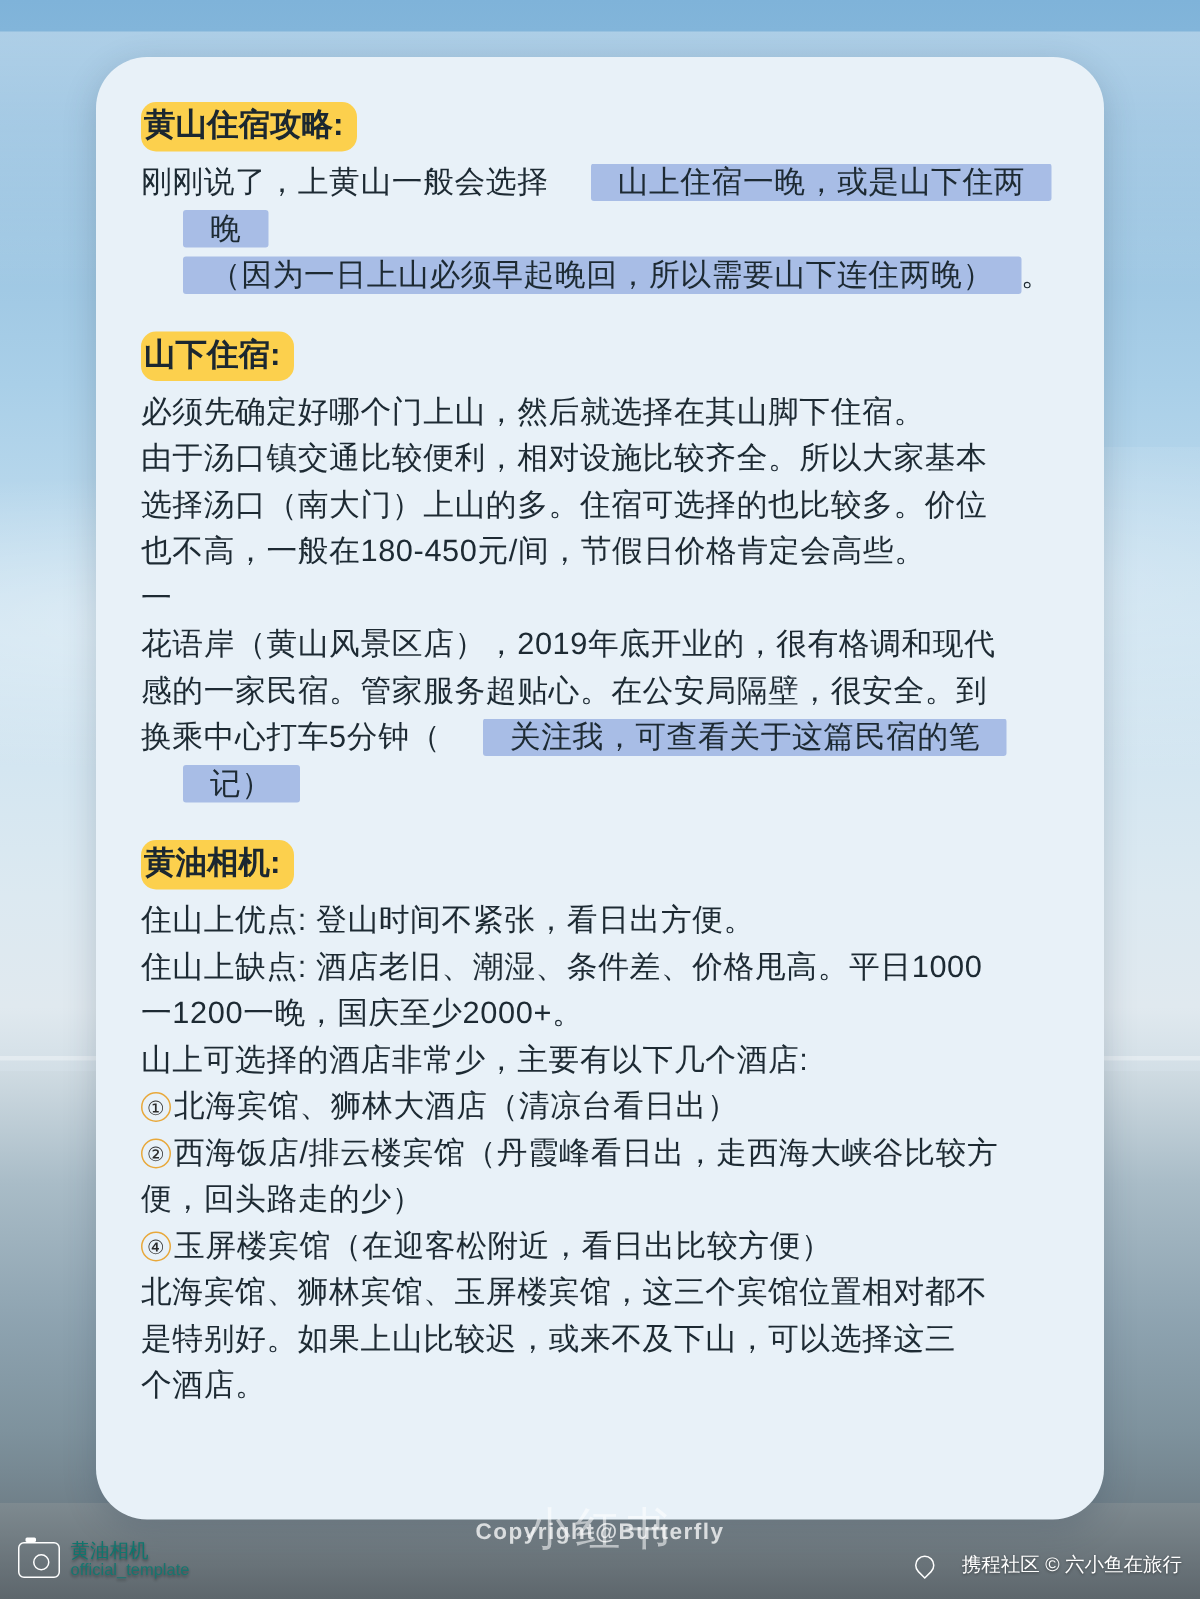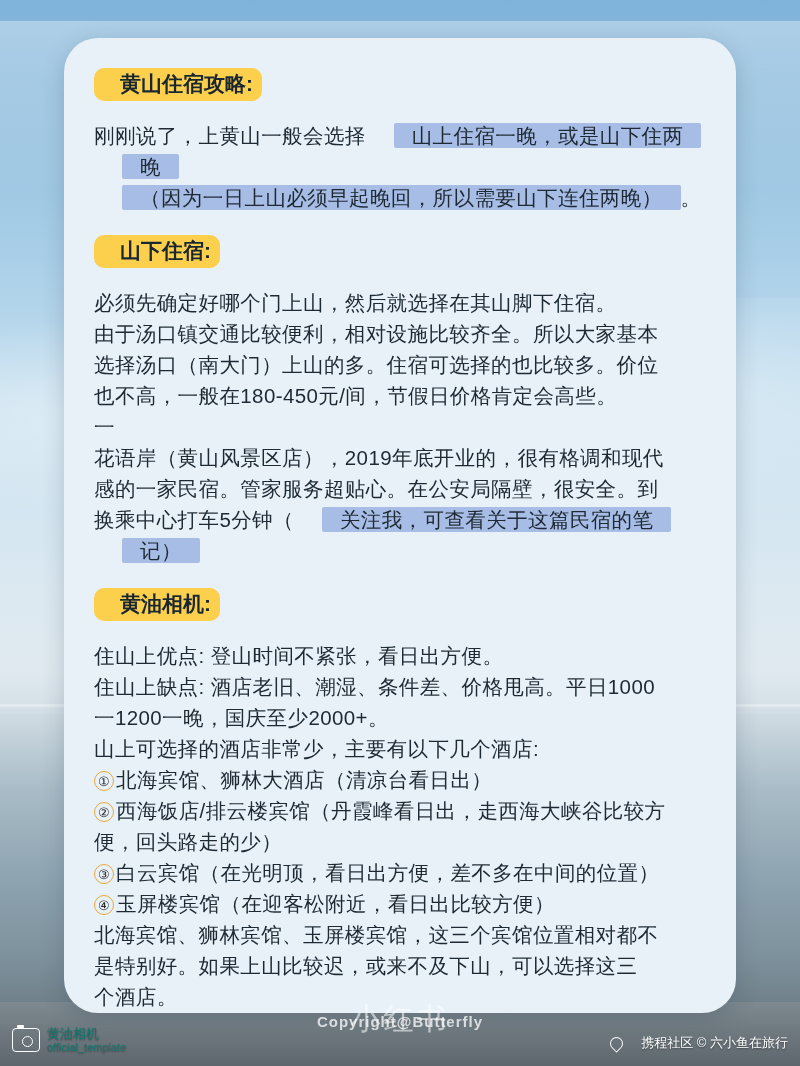--- a/index.html
+++ b/index.html
@@ -104,24 +104,24 @@
     white-space: pre-wrap;
     font-family: "Liberation Sans", sans-serif;
   }
 
   .heading {
     display: inline-block;
     font-size: 21px;
     font-weight: bold;
     color: #1b2730;
     line-height: 30px;
-    padding: 1px 9px 2px 26px;
+    padding: 1px 9px 2px 2px;
     border-radius: 10px;
     background: #fcd04d;
-    margin-bottom: 19px;
+    margin-bottom: 5px;
   }
 
   .hl-blue {
     background: #a8bde6;
     border-radius: 2px;
     padding: 1px 18px;
     box-decoration-break: clone;
     margin-left: 28px;
     -webkit-box-decoration-break: clone;
   }
@@ -270,21 +270,20 @@
     <div>
       <div class="heading">黄油相机:</div>
       <div class="line">住山上优点: 登山时间不紧张，看日出方便。</div>
       <div class="line">住山上缺点: 酒店老旧、潮湿、条件差、价格甩高。平日1000</div>
       <div class="line">一1200一晚，国庆至少2000+。</div>
       <div class="line">山上可选择的酒店非常少，主要有以下几个酒店:</div>
 
       <div class="line"><span class="num-circle">①</span><span>北海宾馆、狮林大酒店（清凉台看日出）</span></div>
       <div class="line"><span class="num-circle">②</span><span>西海饭店/排云楼宾馆（丹霞峰看日出，走西海大峡谷比较方</span></div>
       <div class="line">便，回头路走的少）</div>
-      <div class="line"><span class="num-circle">③</span><span>白云宾馆（在光明顶，看日出方便，差不多在中间的位置）</span></div>
       <div class="line"><span class="num-circle">④</span><span>玉屏楼宾馆（在迎客松附近，看日出比较方便）</span></div>
 
       <div class="line">北海宾馆、狮林宾馆、玉屏楼宾馆，这三个宾馆位置相对都不</div>
       <div class="line">是特别好。如果上山比较迟，或来不及下山，可以选择这三</div>
       <div class="line">个酒店。</div>
     </div>
 
   </div>
 </div>
 

